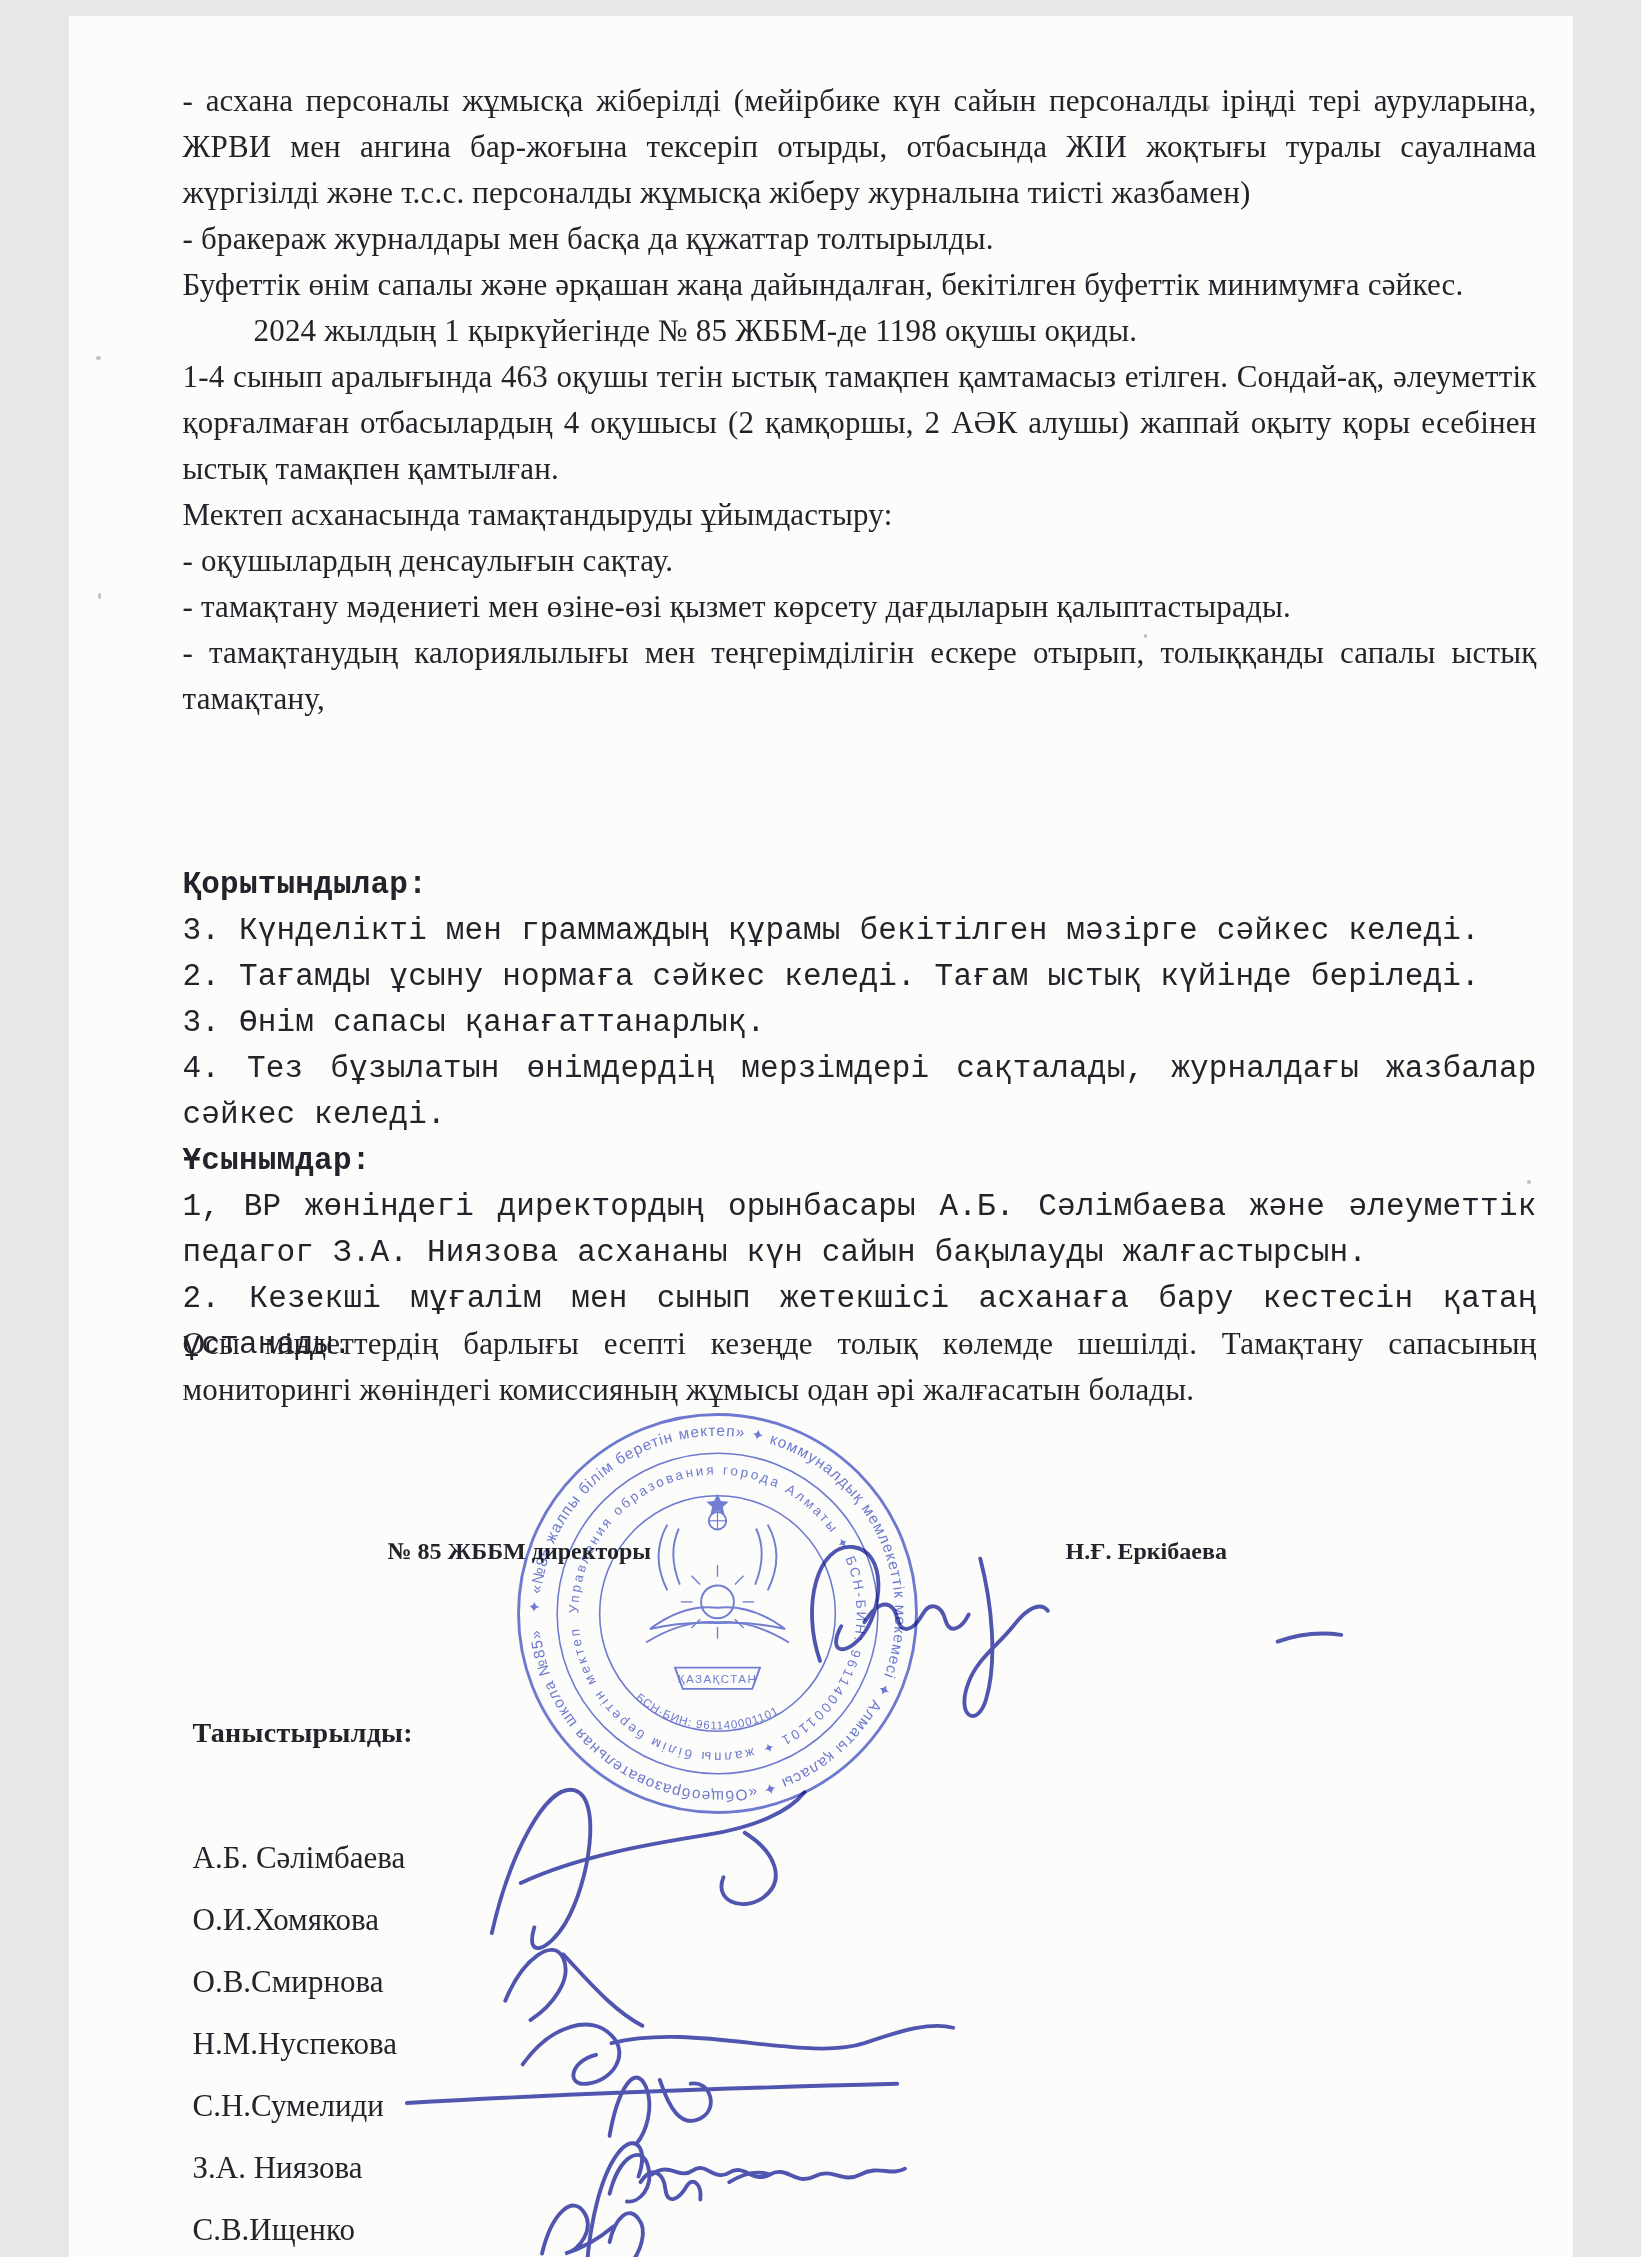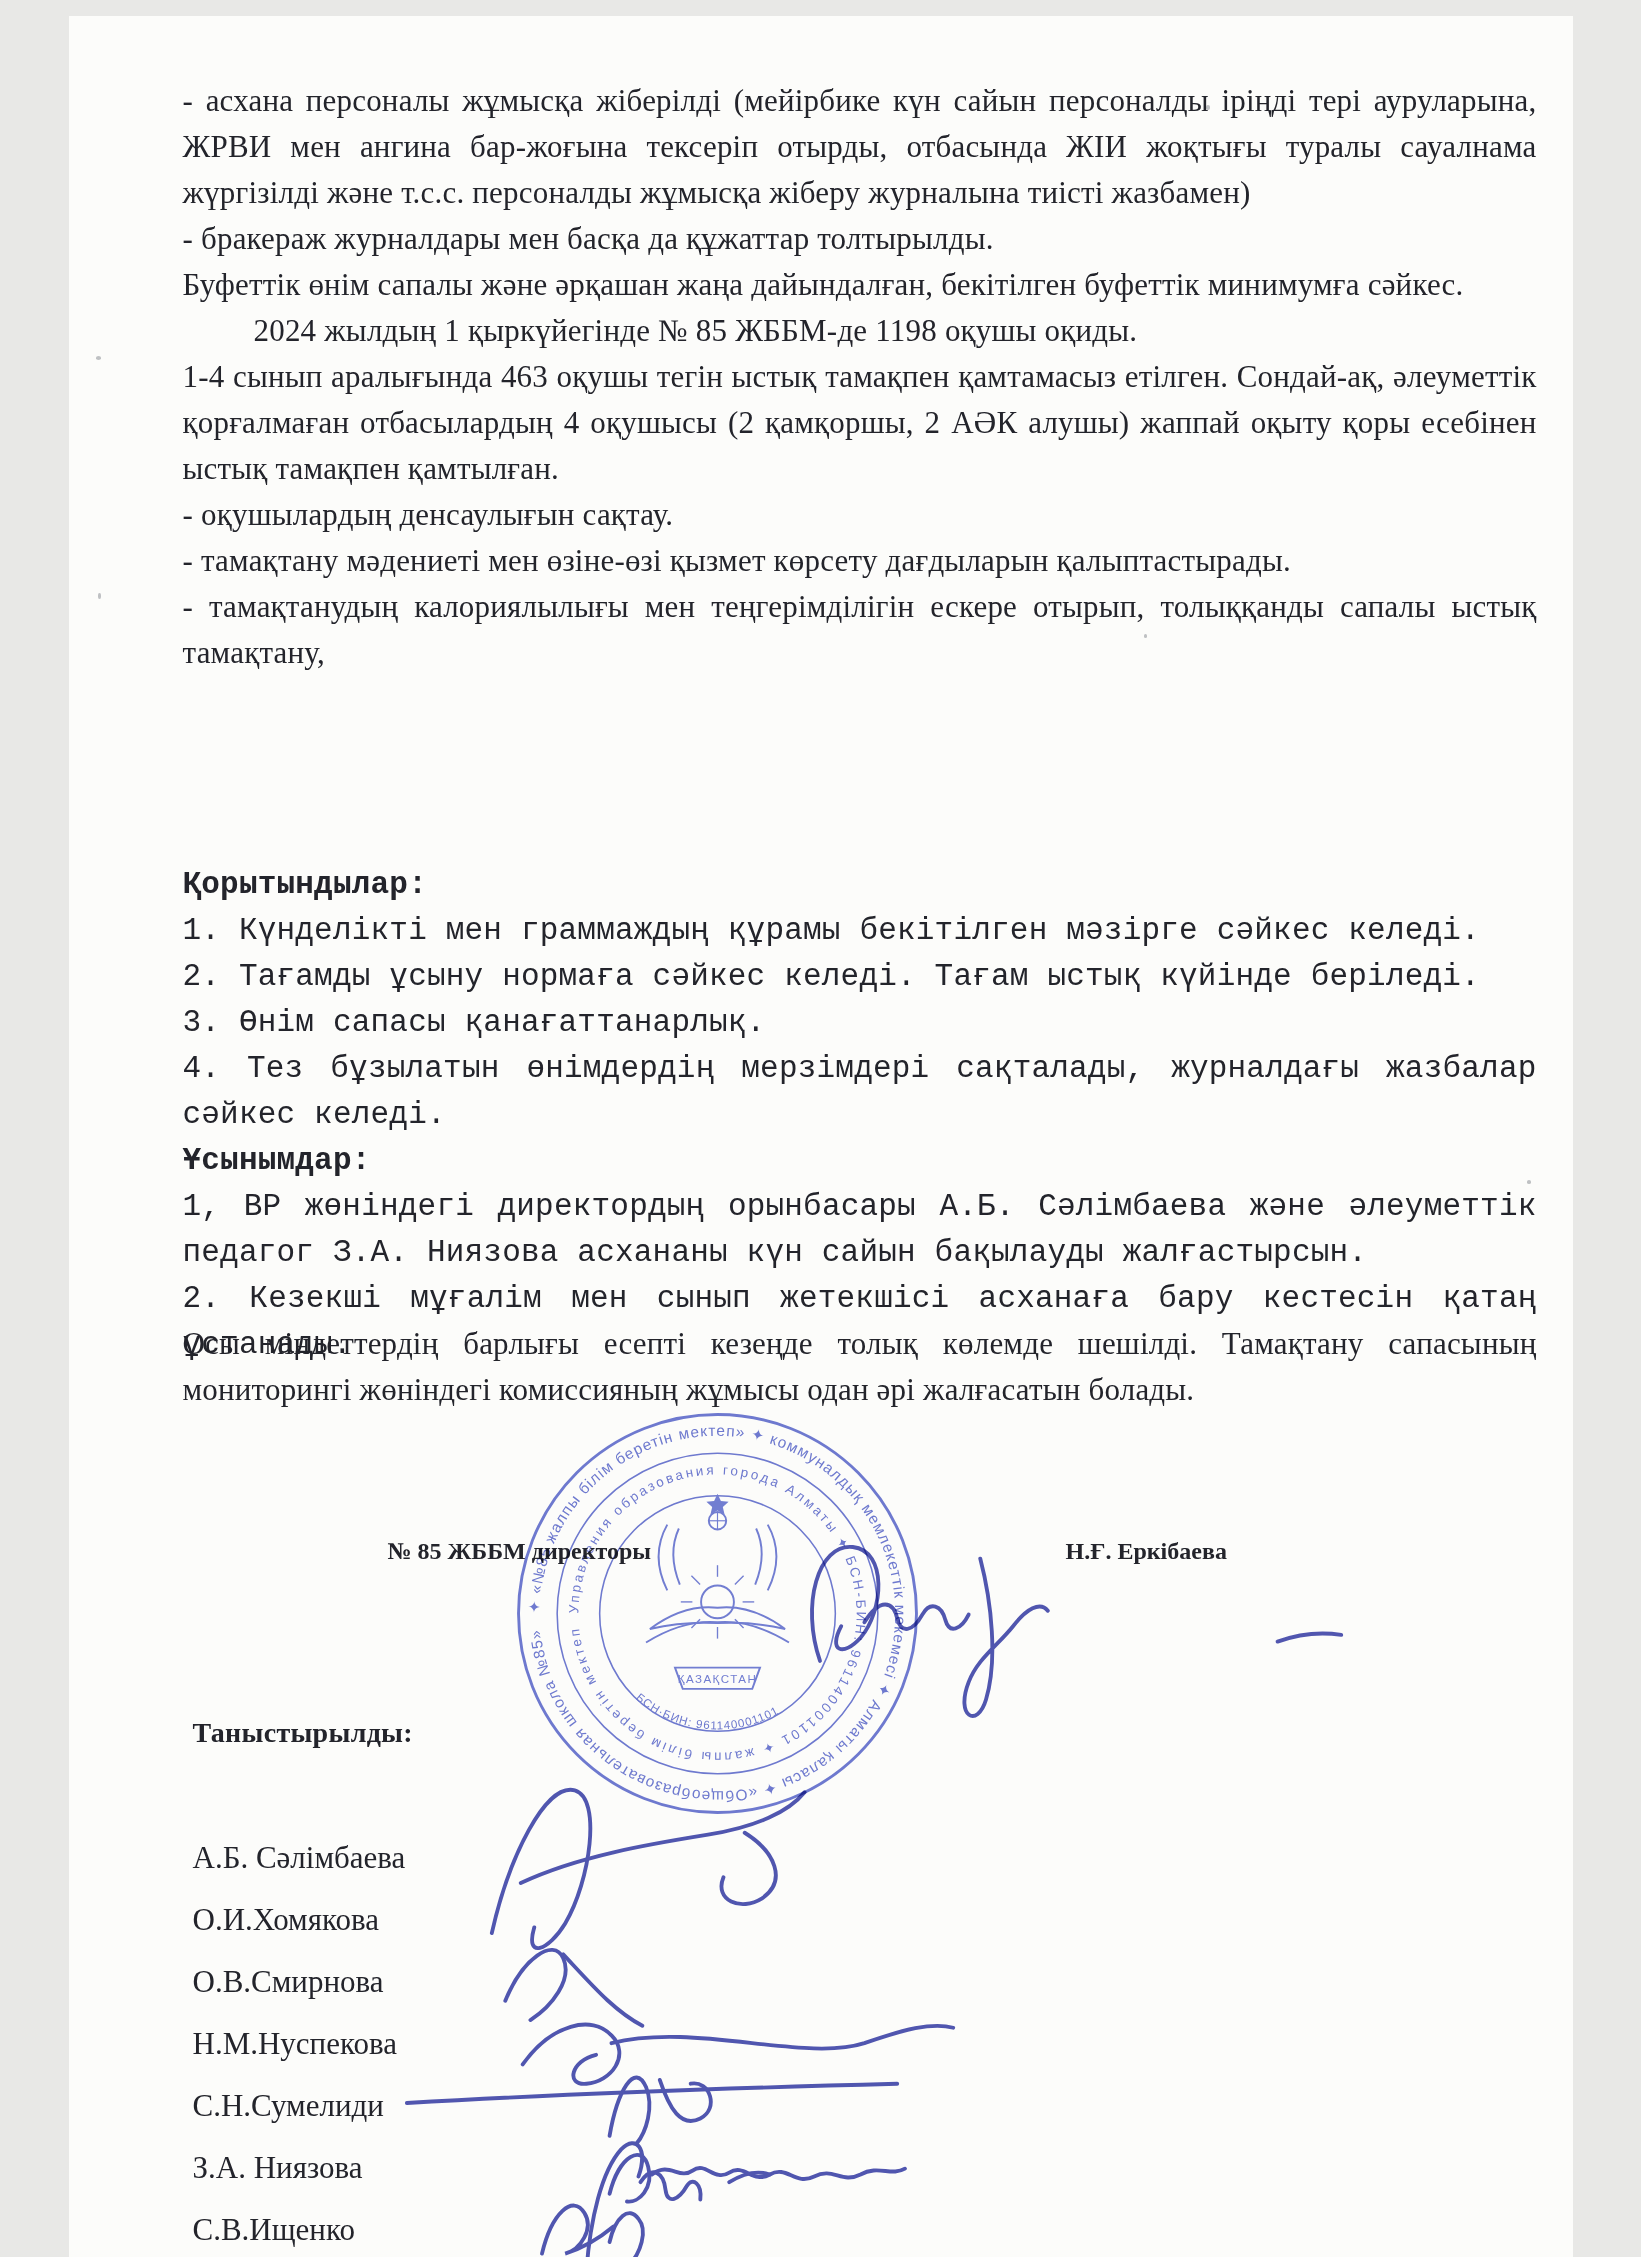--- a/index.html
+++ b/index.html
@@ -44,28 +44,29 @@
 <body>
 
 <div class="page">
 
   <div class="col col-a">
     <p>- асхана персоналы жұмысқа жіберілді (мейірбике күн сайын персоналды іріңді тері ауруларына, ЖРВИ мен ангина бар-жоғына тексеріп отырды, отбасында ЖІИ жоқтығы туралы сауалнама жүргізілді және т.с.с. персоналды жұмысқа жіберу журналына тиісті жазбамен)</p>
     <p>- бракераж журналдары мен басқа да құжаттар толтырылды.</p>
     <p>Буфеттік өнім сапалы және әрқашан жаңа дайындалған, бекітілген буфеттік минимумға сәйкес.</p>
     <p class="ind">2024 жылдың 1 қыркүйегінде № 85 ЖББМ-де 1198 оқушы оқиды.</p>
     <p>1-4 сынып аралығында 463 оқушы тегін ыстық тамақпен қамтамасыз етілген. Сондай-ақ, әлеуметтік қорғалмаған отбасылардың 4 оқушысы (2 қамқоршы, 2 АӘК алушы) жаппай оқыту қоры есебінен ыстық тамақпен қамтылған.</p>
+    <p>Мектеп асханасында тамақтандыруды ұйымдастыру:</p>
     <p>- оқушылардың денсаулығын сақтау.</p>
     <p>- тамақтану мәдениеті мен өзіне-өзі қызмет көрсету дағдыларын қалыптастырады.</p>
     <p>- тамақтанудың калориялылығы мен теңгерімділігін ескере отырып, толыққанды сапалы ыстық тамақтану,</p>
   </div>
 
   <div class="col col-b">
     <p class="hd">Қорытындылар:</p>
-    <p>1. Күнделікті мен граммаждың құрамы бекітілген мәзірге сәйкес келеді.</p>
+    <p>3. Күнделікті мен граммаждың құрамы бекітілген мәзірге сәйкес келеді.</p>
     <p>2. Тағамды ұсыну нормаға сәйкес келеді. Тағам ыстық күйінде беріледі.</p>
     <p>3. Өнім сапасы қанағаттанарлық.</p>
     <p>4. Тез бұзылатын өнімдердің мерзімдері сақталады, журналдағы жазбалар сәйкес келеді.</p>
     <p class="hd">Ұсынымдар:</p>
     <p>1, ВР жөніндегі директордың орынбасары А.Б. Сәлімбаева және әлеуметтік педагог З.А. Ниязова асхананы күн сайын бақылауды жалғастырсын.</p>
     <p>2. Кезекші мұғалім мен сынып жетекшісі асханаға бару кестесін қатаң ұстанады.</p>
   </div>
 
   <div class="col col-c">
     <p>Осы міндеттердің барлығы есепті кезеңде толық көлемде шешілді. Тамақтану сапасының мониторингі жөніндегі комиссияның жұмысы одан әрі жалғасатын болады.</p>

